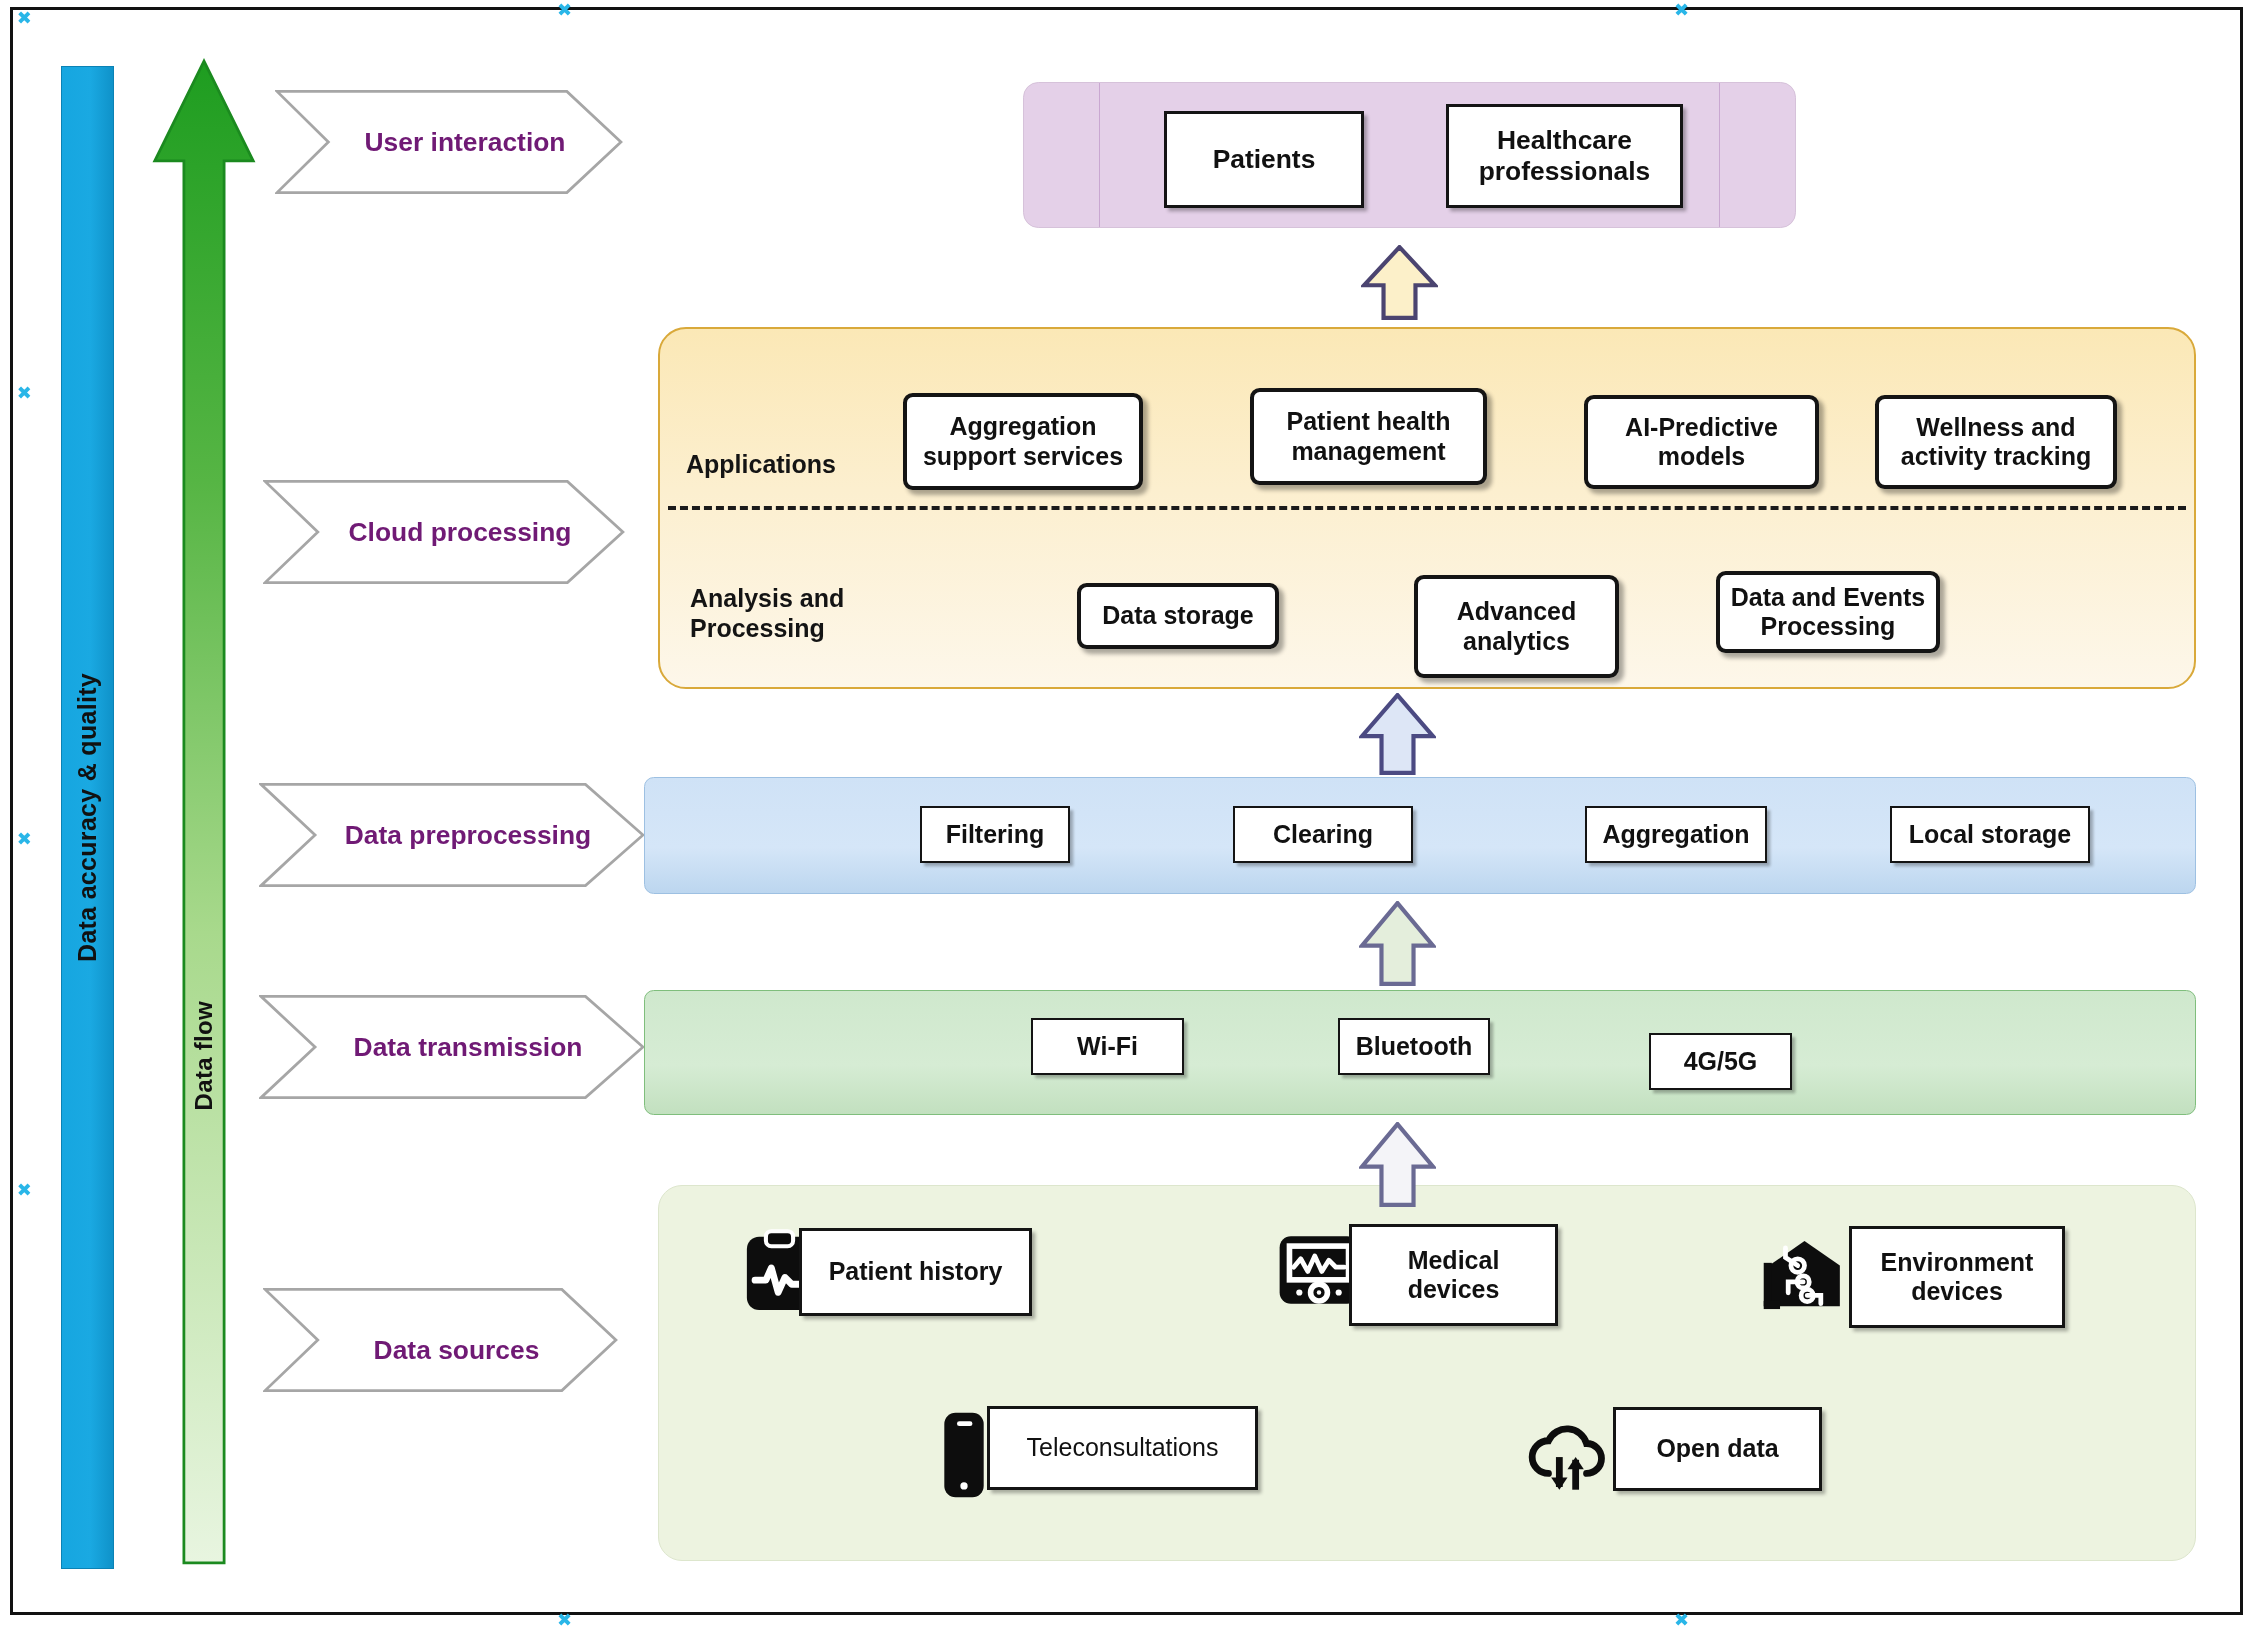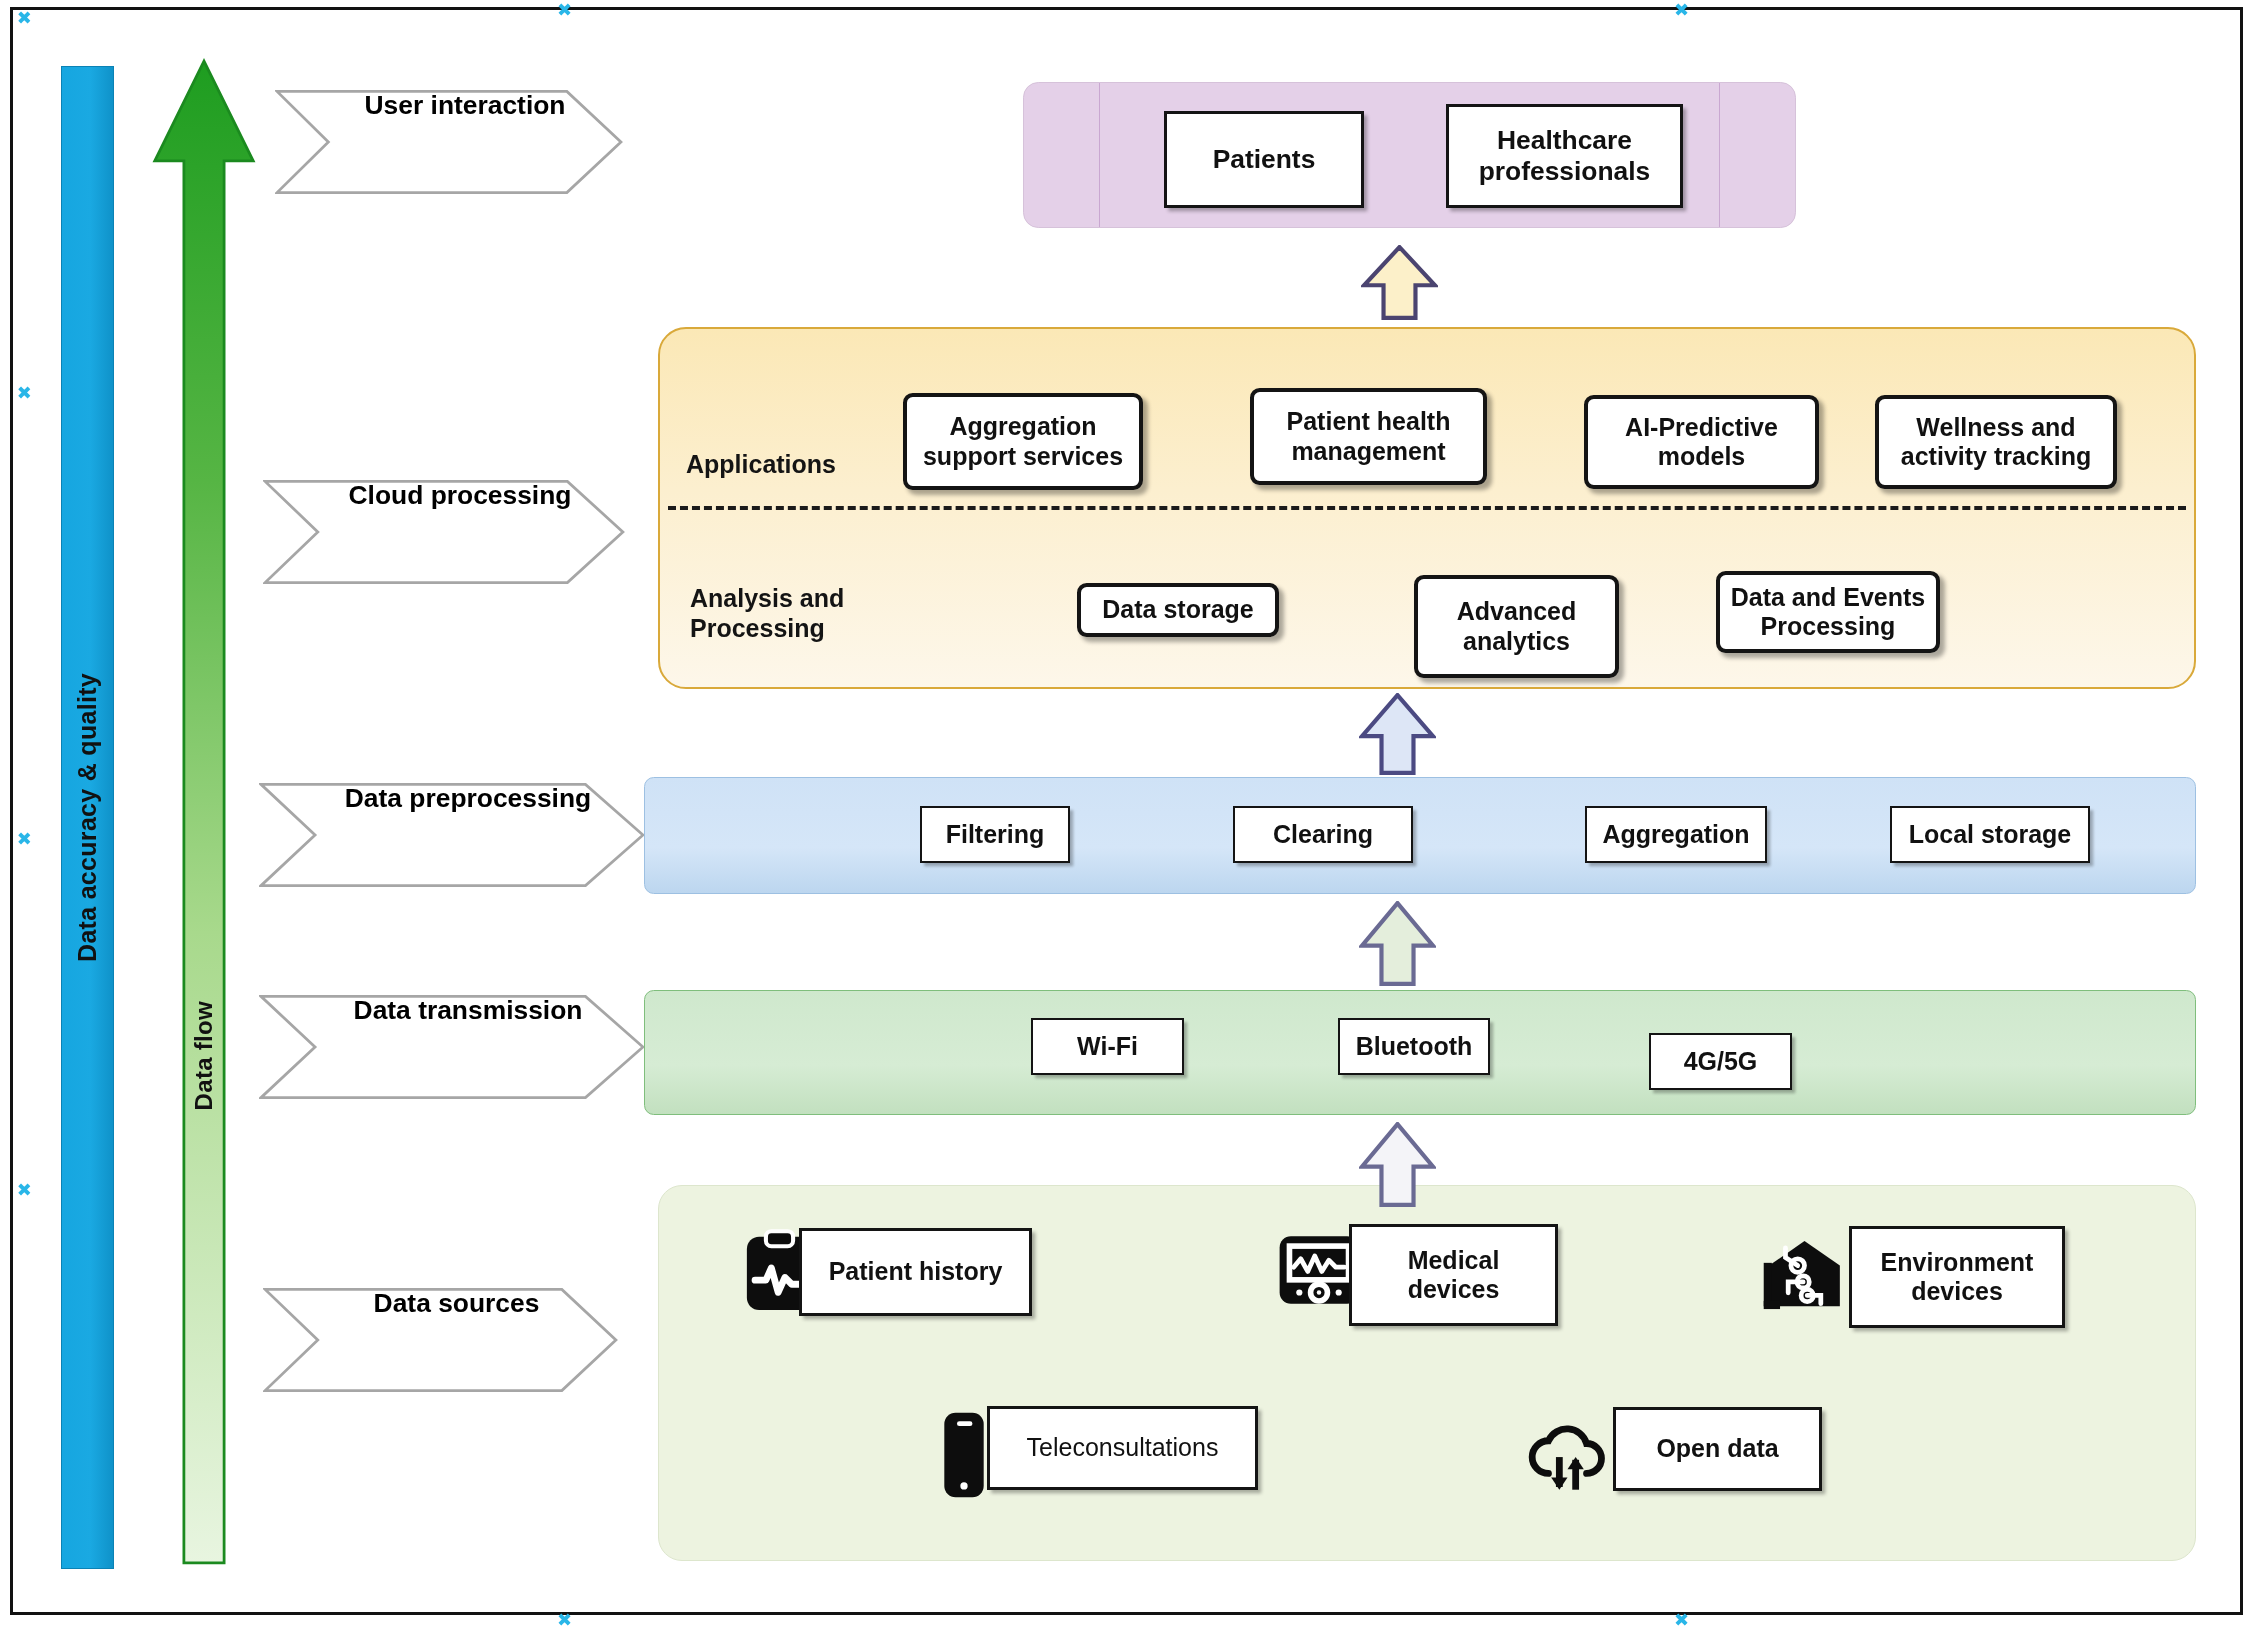--- a/index.html
+++ b/index.html
@@ -70,23 +70,23 @@
     display: flex;
     align-items: center;
     justify-content: center;
     padding-top: 487px;
     box-sizing: border-box;
   }
   
   .chevron {
     position: absolute;
     display: flex;
-    align-items: flex-start;
+    align-items: center;
     justify-content: center;
-    color: #000000;
+    color: #701a75;
     font-weight: bold;
     font-size: 26.4px;
     box-sizing: border-box;
   }
   .chevron svg { position: absolute; left: 0; top: 0; }
   .chevron span { position: relative; z-index: 2; padding-left: 32px; }
   
   .band {
     position: absolute;
     box-sizing: border-box;
@@ -297,21 +297,21 @@
   <div class="node round" style="left:1875px; top:395px; width:242px; height:94px; font-size:25px; flex-direction:column;">
     <span>Wellness and</span>
     <span>activity tracking</span>
   </div>
 
   <div class="row-label" style="left:690px; top:583px;">
     <div>Analysis and</div>
     <div>Processing</div>
   </div>
 
-  <div class="node round" style="left:1077px; top:583px; width:202px; height:54px; font-size:25px;">
+  <div class="node round" style="left:1077px; top:583px; width:202px; height:66px; font-size:25px;">
     <span>Data storage</span>
   </div>
   <div class="node round" style="left:1414px; top:575px; width:205px; height:103px; font-size:25px; flex-direction:column;">
     <span>Advanced</span>
     <span>analytics</span>
   </div>
   <div class="node round" style="left:1716px; top:571px; width:224px; height:82px; font-size:25px; flex-direction:column;">
     <span>Data and Events</span>
     <span>Processing</span>
   </div>

